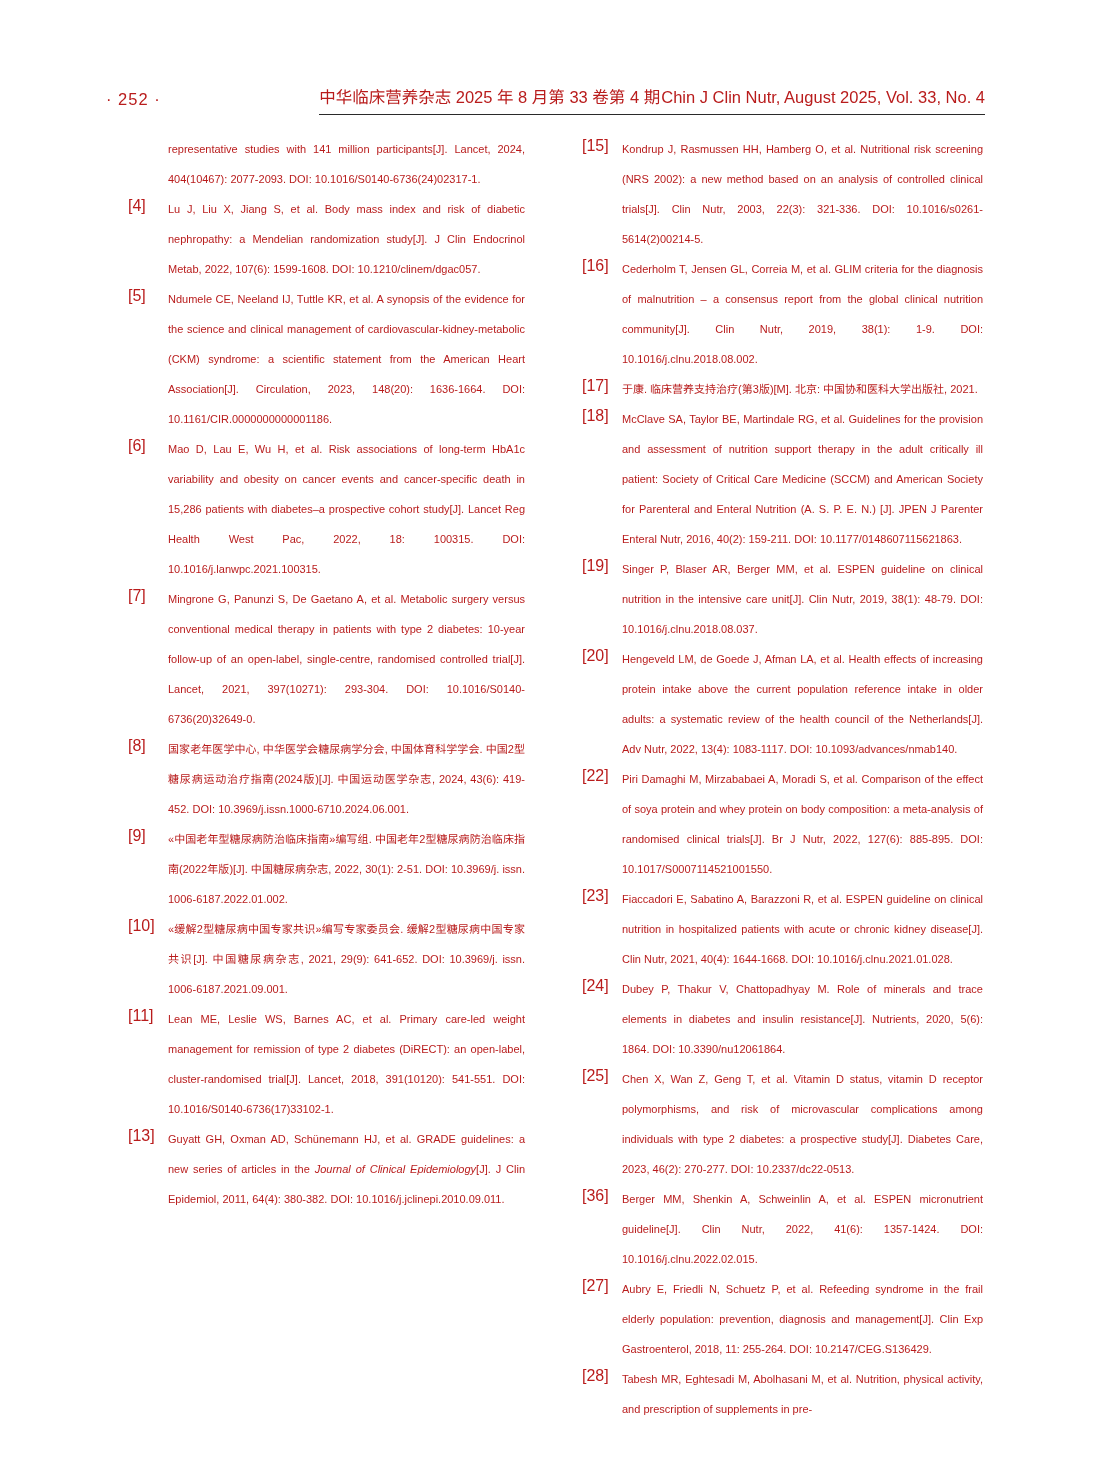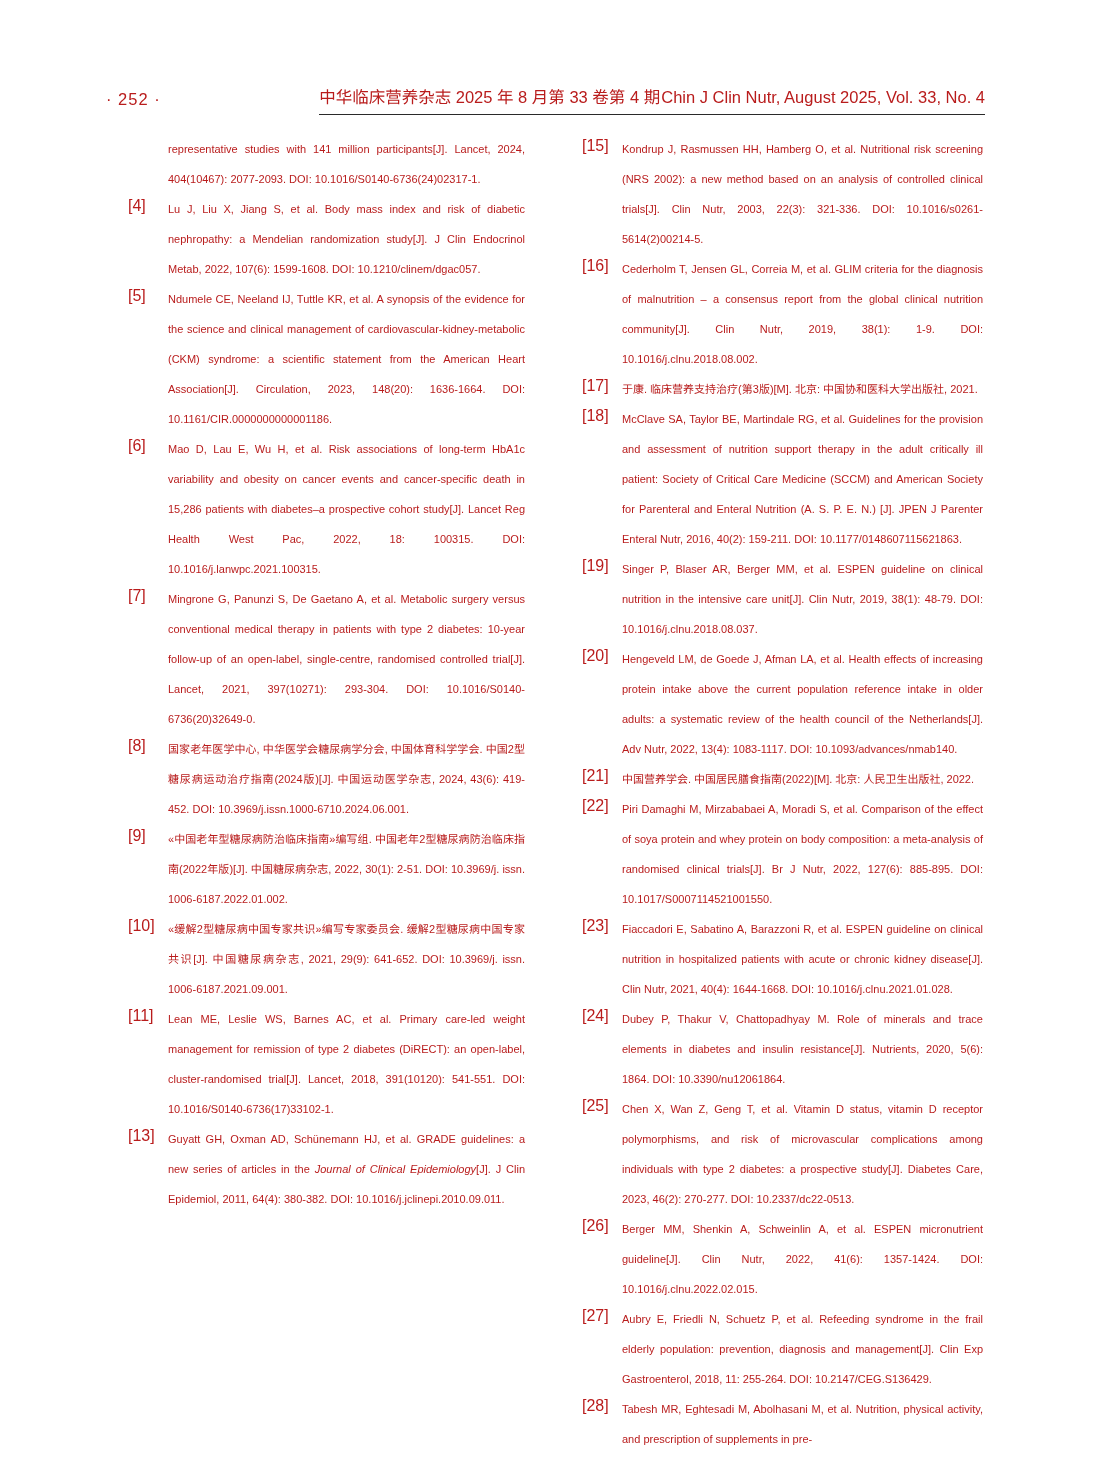--- a/index.html
+++ b/index.html
@@ -132,41 +132,37 @@
         </div>
         <div class="ref">
           <span class="refnum">[19]</span>
           <p class="reftext"><span class="seg">Singer P, Blaser AR, Berger MM, et al. ESPEN guideline on clinical nutrition in the intensive care unit[J]. Clin Nutr, 2019, 38(1): 48-79. DOI: 10.1016/j.clnu.2018.08.037.</span></p>
         </div>
         <div class="ref">
           <span class="refnum">[20]</span>
           <p class="reftext"><span class="seg">Hengeveld LM, de Goede J, Afman LA, et al. Health effects of increasing protein intake above the current population reference intake in older adults: a systematic review of the health council of the Netherlands[J]. Adv Nutr, 2022, 13(4): 1083-1117. DOI: 10.1093/advances/nmab140.</span></p>
         </div>
         <div class="ref">
-          <span class="refnum">[21]</span>
-          <p class="reftext"><span class="seg">中国营养学会. 中国居民膳食指南(2022)[M]. 北京: 人民卫生出版社, 2022.</span></p>
-        </div>
-        <div class="ref">
           <span class="refnum">[22]</span>
           <p class="reftext"><span class="seg">Piri Damaghi M, Mirzababaei A, Moradi S, et al. Comparison of the effect of soya protein and whey protein on body composition: a meta-analysis of randomised clinical trials[J]. Br J Nutr, 2022, 127(6): 885-895. DOI: 10.1017/S0007114521001550.</span></p>
         </div>
         <div class="ref">
           <span class="refnum">[23]</span>
           <p class="reftext"><span class="seg">Fiaccadori E, Sabatino A, Barazzoni R, et al. ESPEN guideline on clinical nutrition in hospitalized patients with acute or chronic kidney disease[J]. Clin Nutr, 2021, 40(4): 1644-1668. DOI: 10.1016/j.clnu.2021.01.028.</span></p>
         </div>
         <div class="ref">
           <span class="refnum">[24]</span>
           <p class="reftext"><span class="seg">Dubey P, Thakur V, Chattopadhyay M. Role of minerals and trace elements in diabetes and insulin resistance[J]. Nutrients, 2020, 5(6): 1864. DOI: 10.3390/nu12061864.</span></p>
         </div>
         <div class="ref">
           <span class="refnum">[25]</span>
           <p class="reftext"><span class="seg">Chen X, Wan Z, Geng T, et al. Vitamin D status, vitamin D receptor polymorphisms, and risk of microvascular complications among individuals with type 2 diabetes: a prospective study[J]. Diabetes Care, 2023, 46(2): 270-277. DOI: 10.2337/dc22-0513.</span></p>
         </div>
         <div class="ref">
-          <span class="refnum">[26]</span>
+          <span class="refnum">[36]</span>
           <p class="reftext"><span class="seg">Berger MM, Shenkin A, Schweinlin A, et al. ESPEN micronutrient guideline[J]. Clin Nutr, 2022, 41(6): 1357-1424. DOI: 10.1016/j.clnu.2022.02.015.</span></p>
         </div>
         <div class="ref">
           <span class="refnum">[27]</span>
           <p class="reftext"><span class="seg">Aubry E, Friedli N, Schuetz P, et al. Refeeding syndrome in the frail elderly population: prevention, diagnosis and management[J]. Clin Exp Gastroenterol, 2018, 11: 255-264. DOI: 10.2147/CEG.S136429.</span></p>
         </div>
         <div class="ref">
           <span class="refnum">[28]</span>
           <p class="reftext"><span class="seg">Tabesh MR, Eghtesadi M, Abolhasani M, et al. Nutrition, physical activity, and prescription of supplements in pre-</span></p>
         </div>

